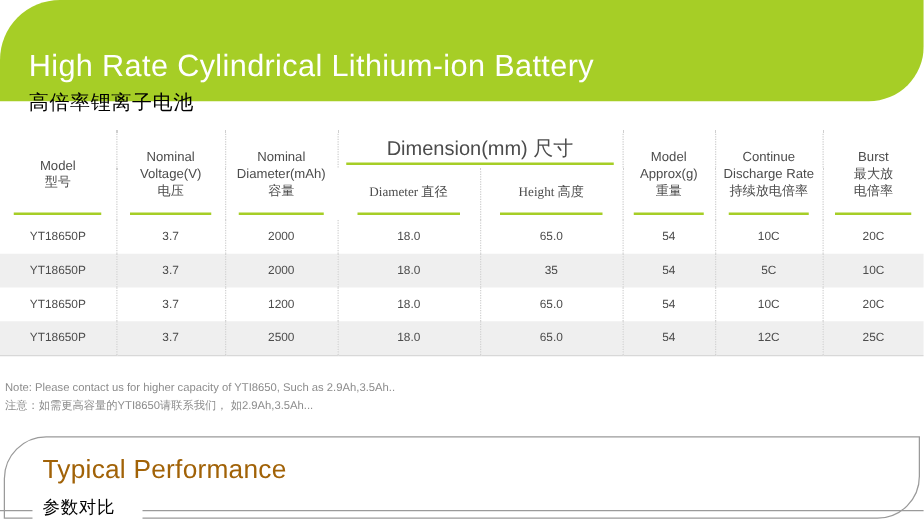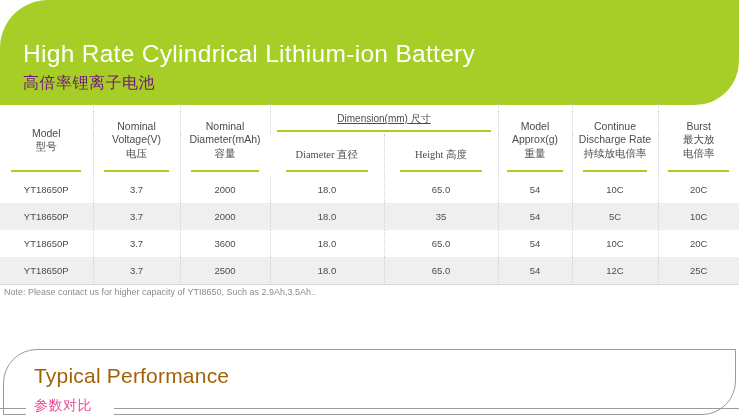--- a/index.html
+++ b/index.html
@@ -16,21 +16,21 @@
     height: 419px;
     background: #ffffff;
   }
 
   
   .banner {
     position: absolute;
     left: 0;
     top: 0;
     width: 739px;
-    height: 105px;
+    height: 81px;
     background: #a6ce26;
     border-top-left-radius: 48px;
     border-bottom-right-radius: 44px;
   }
   .banner-title {
     position: absolute;
     left: 23px;
     top: 42px;
     font-size: 24.5px;
     font-weight: 300;
@@ -38,21 +38,21 @@
     letter-spacing: 0.3px;
     white-space: nowrap;
     line-height: 1;
   }
   .banner-subtitle {
     position: absolute;
     left: 23px;
     top: 75px;
     font-size: 16px;
     font-weight: 400;
-    color: #701a75;
+    color: #000000;
     letter-spacing: 0.5px;
     white-space: nowrap;
     line-height: 1;
   }
 
   
   .spec-table {
     position: absolute;
     left: 0;
     top: 104px;
@@ -85,25 +85,24 @@
     left: 12%;
     right: 12%;
     bottom: 4px;
     height: 2.5px;
     background: #a6ce26;
   }
 
   
   .grp-cell {
     height: 30px;
-    font-size: 10px;
+    font-size: 16px;
     color: #4d4d4d;
     position: relative;
     border-left: 1px dotted #cfcfcf;
-    text-decoration: underline;
   }
   .grp-cell .uline {
     position: absolute;
     left: 3%;
     right: 3%;
     bottom: 2px;
     height: 2.5px;
     background: #a6ce26;
   }
   .sub-cell {
@@ -137,21 +136,21 @@
     border-left: 1px dotted #d2d2d2;
   }
   .data-cell.first { border-left: none; margin-top: 24px; }
   tr.row-alt td { background: #efefef; }
   tr.row-last td { border-bottom: 1.5px solid #d8d8d8; }
 
   
   .note {
     position: absolute;
     left: 4px;
-    top: 286px;
+    top: 304px;
     width: 600px;
   }
   .note-line {
     font-size: 9px;
     color: #8c8c8c;
     line-height: 1.55;
     white-space: nowrap;
   }
 
   
@@ -176,21 +175,21 @@
     letter-spacing: 0.2px;
     white-space: nowrap;
     line-height: 1;
   }
   .bottom-sub {
     position: absolute;
     left: 34px;
     top: 398px;
     font-size: 14px;
     font-weight: 400;
-    color: #ec4899;
+    color: #000000;
     letter-spacing: 0.5px;
     white-space: nowrap;
     line-height: 1;
     background: #ffffff;
     padding: 0 6px 0 0;
     z-index: 3;
   }
   .bottom-rule {
     position: absolute;
     left: 0;
@@ -304,21 +303,21 @@
       <td class="data-cell">2000</td>
       <td class="data-cell">18.0</td>
       <td class="data-cell">35</td>
       <td class="data-cell">54</td>
       <td class="data-cell">5C</td>
       <td class="data-cell">10C</td>
     </tr>
     <tr class="row-norm">
       <td class="data-cell first">YT18650P</td>
       <td class="data-cell">3.7</td>
-      <td class="data-cell">3600</td>
+      <td class="data-cell">1200</td>
       <td class="data-cell">18.0</td>
       <td class="data-cell">65.0</td>
       <td class="data-cell">54</td>
       <td class="data-cell">10C</td>
       <td class="data-cell">20C</td>
     </tr>
     <tr class="row-alt row-last">
       <td class="data-cell first">YT18650P</td>
       <td class="data-cell">3.7</td>
       <td class="data-cell">2500</td>
@@ -326,20 +325,21 @@
       <td class="data-cell">65.0</td>
       <td class="data-cell">54</td>
       <td class="data-cell">12C</td>
       <td class="data-cell">25C</td>
     </tr>
   </tbody>
     </table>
 
   <div class="note">
     <div class="note-line">Note: Please contact us for higher capacity of YTI8650, Such as 2.9Ah,3.5Ah..</div>
+    <div class="note-line">注意：如需更高容量的YTI8650请联系我们，  如2.9Ah,3.5Ah...</div>
   </div>
 
   <div class="bottom-box"></div>
   <div class="bottom-rule"></div>
   <div class="bottom-rule-mask"></div>
   <div class="bottom-title">Typical Performance</div>
   <div class="bottom-sub">参数对比</div>
 
 </div>
 

